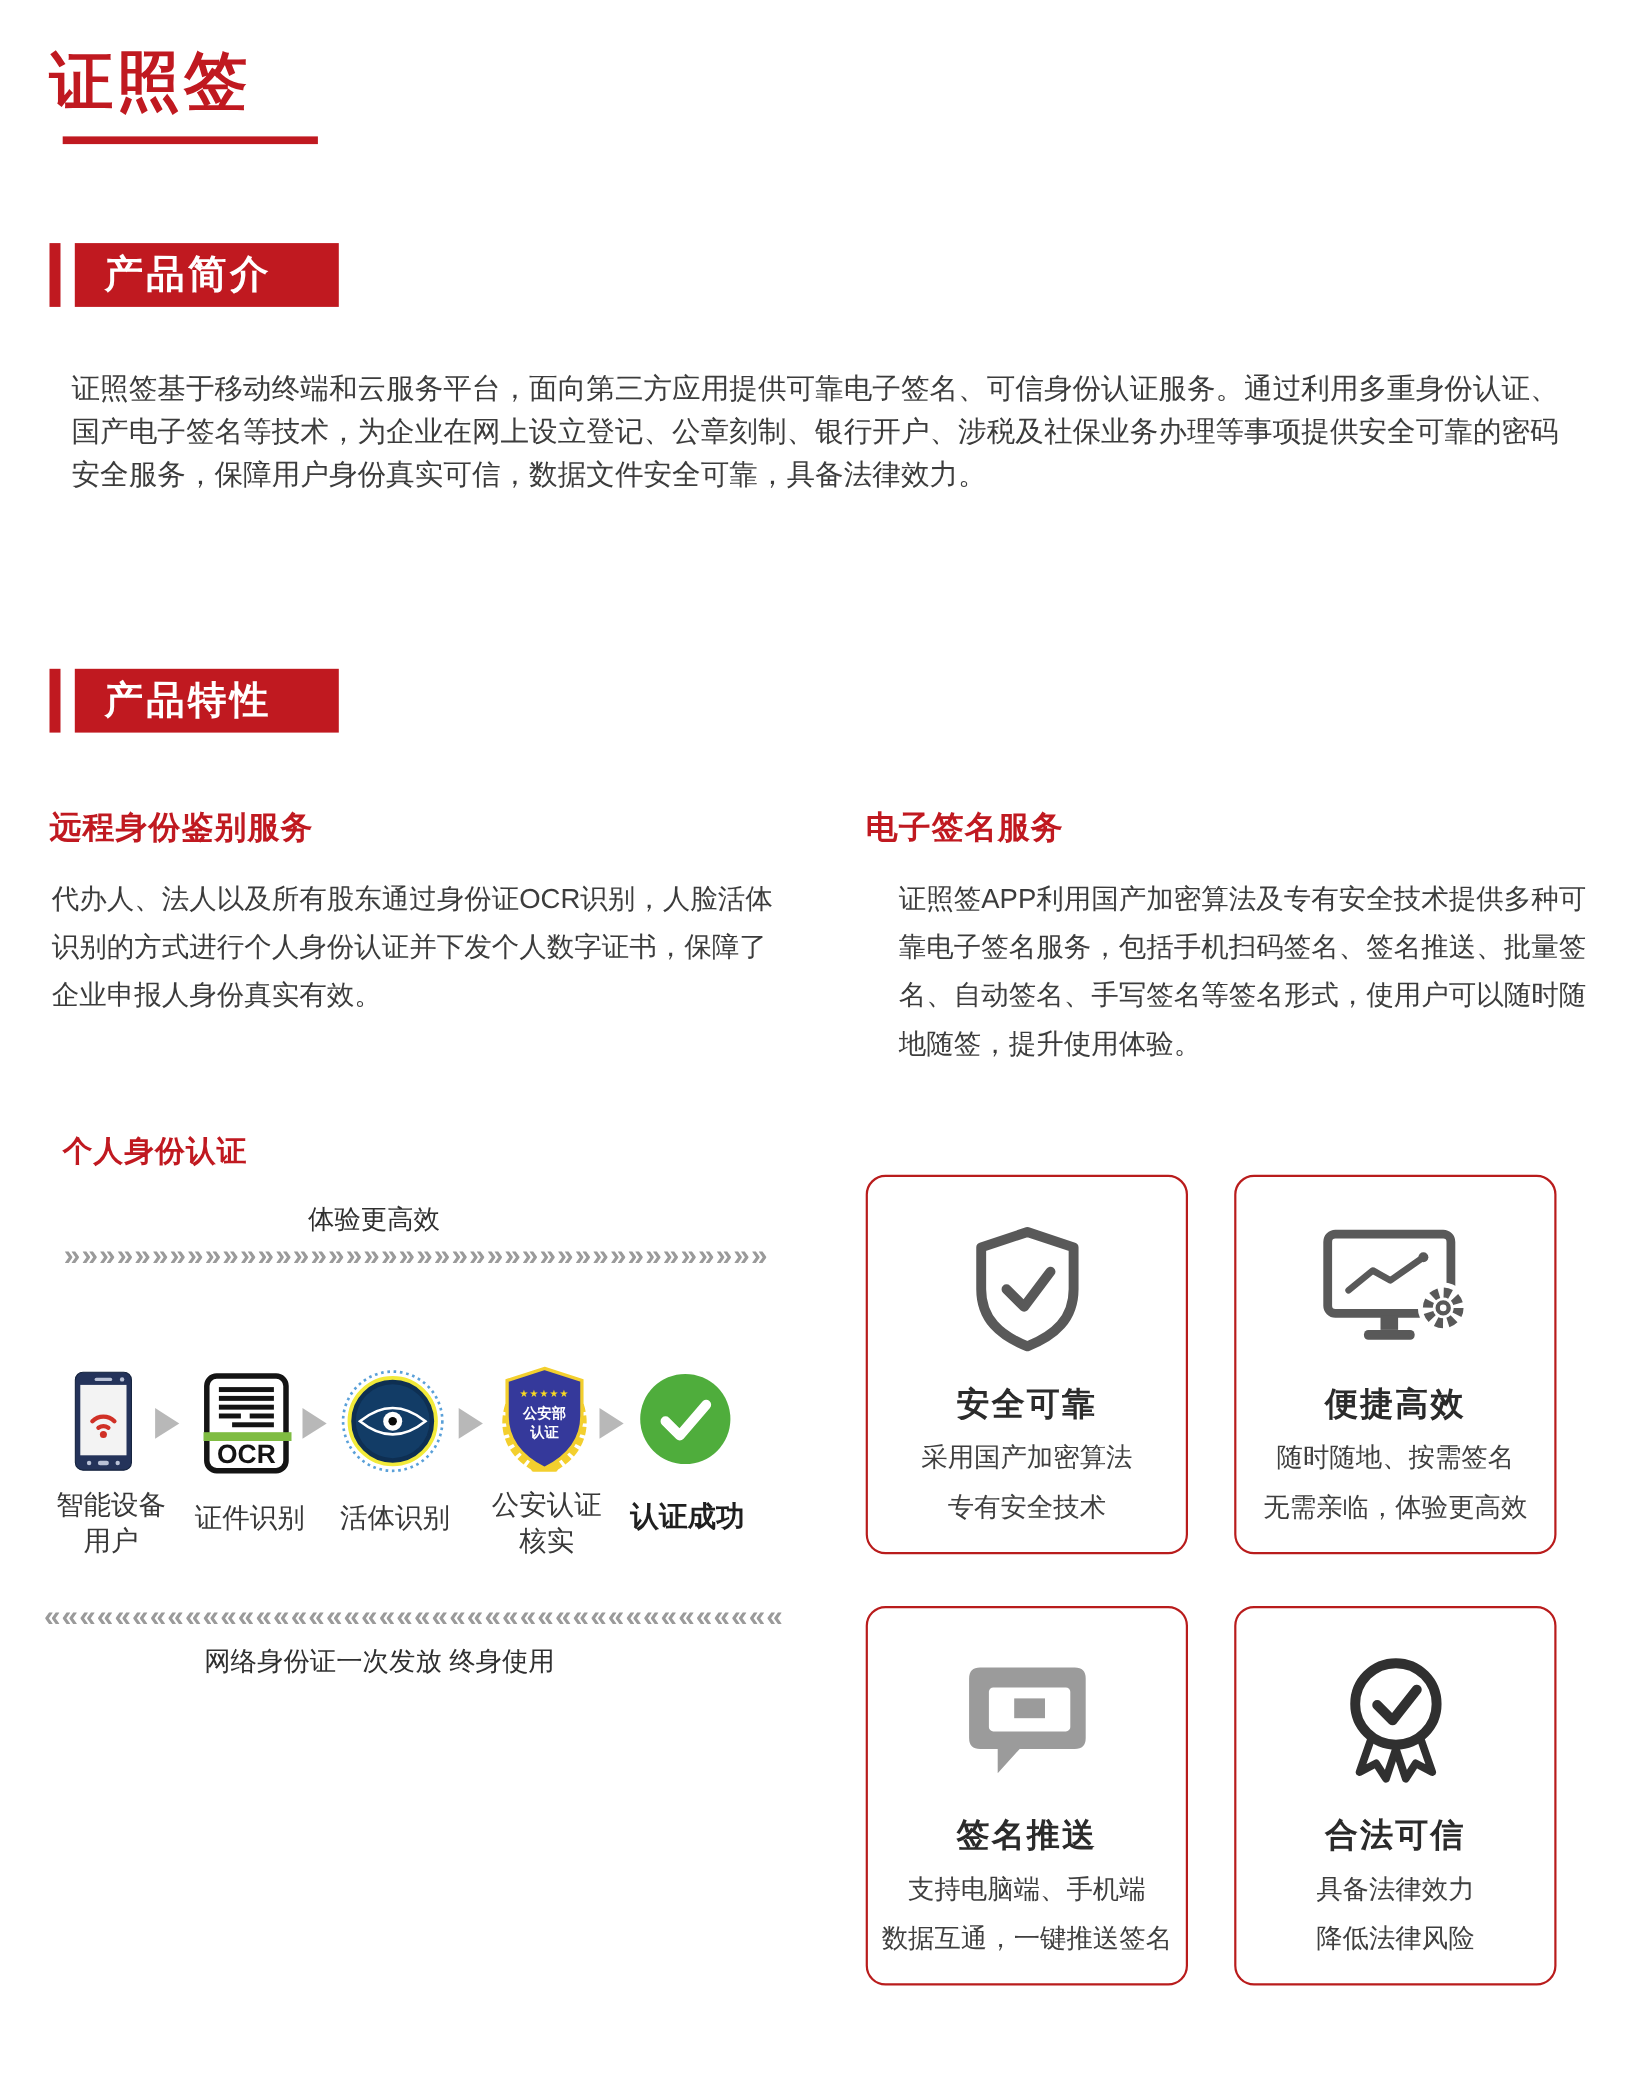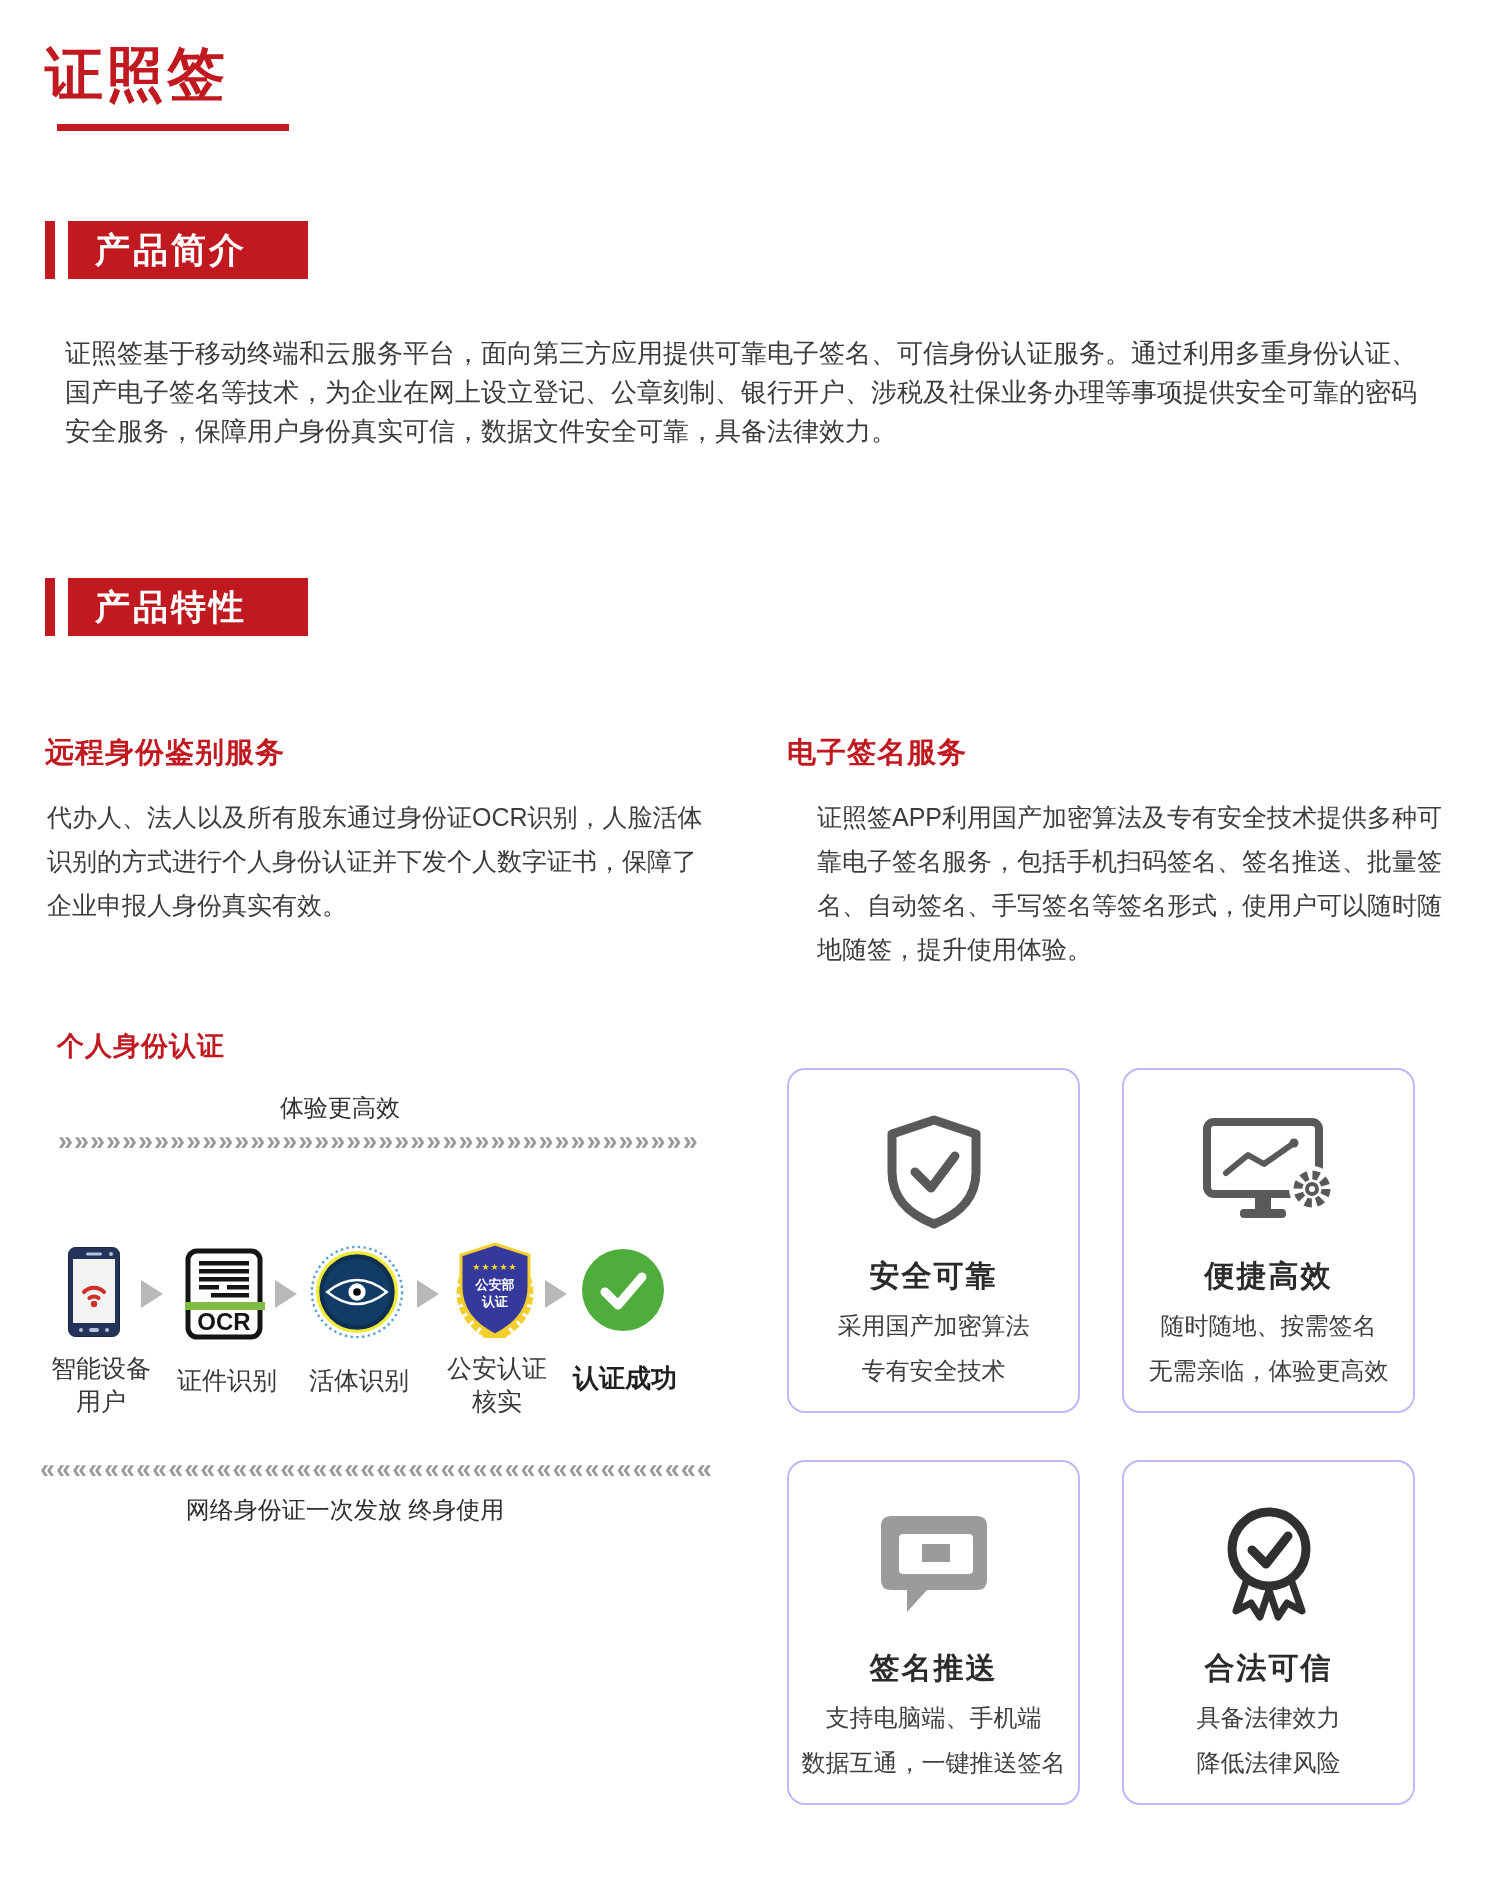--- a/index.html
+++ b/index.html
@@ -14,21 +14,21 @@
 
   .brand-title{position:absolute;left:45px;top:36px;font-size:58px;font-weight:bold;
                color:var(--red);letter-spacing:3px;}
   .brand-underline{position:absolute;left:57px;top:124px;width:232px;height:7px;background:var(--red);}
 
   .section-header{position:absolute;left:45px;display:flex;align-items:center;}
   .sec-bar{width:10px;height:58px;background:var(--red);margin-right:13px;}
   .sec-box{height:58px;width:240px;background:var(--red);color:#fff;font-size:35px;font-weight:bold;
            line-height:58px;padding-left:27px;letter-spacing:3px;}
   #sec-intro{top:221px;}
-  #sec-features{top:578px;}
+  #sec-features{top:608px;}
 
   .intro-body{position:absolute;left:65px;top:334px;font-size:26px;line-height:39px;
               color:var(--ink);white-space:pre-line;}
 
   .feat-heading{position:absolute;top:733px;font-size:29px;font-weight:bold;color:var(--red);letter-spacing:1px;}
   .feat-heading.left{left:45px;}
   .feat-heading.right{left:787px;}
   .feat-body{position:absolute;top:795px;font-size:25px;line-height:44px;color:var(--ink);white-space:pre-line;}
   .feat-body.left{left:47px;}
   .feat-body.right{left:817px;}
@@ -60,21 +60,21 @@
   .step-label{position:absolute;text-align:center;font-size:25px;line-height:33px;
               color:#383838;white-space:pre-line;}
   #label-1{left:0;width:112px;top:114px;}
   #label-2{left:132px;width:100px;top:126px;}
   #label-3{left:262px;width:104px;top:126px;}
   #label-4{left:398px;width:108px;top:114px;}
   #label-5{left:518px;width:124px;top:124px;font-weight:bold;font-size:26px;color:#1f1f1f;}
 
   .cards{position:absolute;left:787px;top:1068px;display:grid;
          grid-template-columns:293px 293px;grid-auto-rows:345px;column-gap:42px;row-gap:47px;}
-  .card{background:#fff;border:2px solid #c4b5fd;border-radius:18px;
+  .card{background:#fff;border:2px solid #b91c1c;border-radius:18px;
         display:flex;flex-direction:column;align-items:center;}
   .card-icon{height:140px;margin-top:32px;display:flex;align-items:center;justify-content:center;}
   .card-title{margin-top:14px;font-size:30px;font-weight:bold;color:#2b2b2b;letter-spacing:2px;}
   .card-lines{margin-top:6px;font-size:24px;line-height:45px;color:#3f3f3f;
               text-align:center;white-space:pre-line;}
 </style>
 </head>
 <body>
 
 <div class="page">

